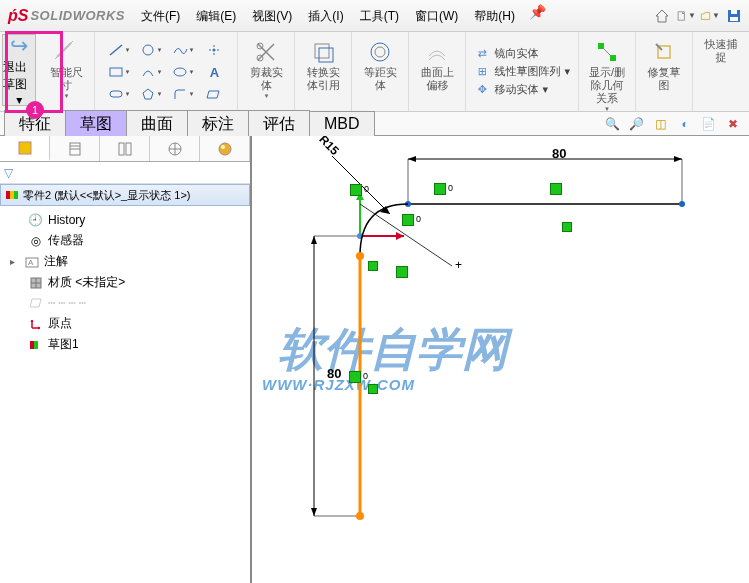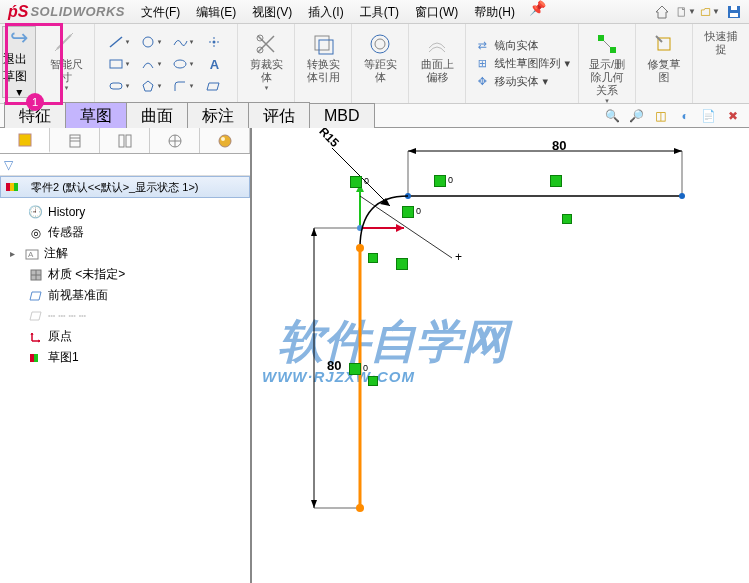--- a/index.html
+++ b/index.html
@@ -1,19 +1,19 @@
 <!DOCTYPE html>
 <html><head>
 <meta charset="utf-8">
 <style>
   * { box-sizing: border-box; margin: 0; padding: 0; }
   body { font-family: "Microsoft YaHei", "SimSun", Arial, sans-serif; font-size: 12px; background: #fff; user-select: none; overflow: hidden; width: 749px; height: 583px; }
   
   
-  .title-bar { height: 24px; display: flex; align-items: center; border-bottom: 1px solid #ccc; background: linear-gradient(#fafafa,#eee); }
+  .title-bar { height: 32px; display: flex; align-items: center; border-bottom: 1px solid #ccc; background: linear-gradient(#fafafa,#eee); }
   .logo-sw { display: flex; align-items: center; padding: 0 8px; font-weight: bold; font-style: italic; }
   .logo-s { color: #d4002a; font-size: 16px; margin-right: 2px; font-style: italic; }
   .logo-txt { color: #888; font-size: 13px; letter-spacing: .5px; }
   .menu-bar { display: flex; flex: 1; }
   .menu-item { padding: 0 8px; line-height: 24px; cursor: pointer; }
   .pin-icon { color:#1e6fd6; padding:0 6px; font-size:14px;}
   .right-icons { display:flex; align-items:center; gap:2px; padding-right:4px;}
   .ticon { width:22px; height:22px; display:flex; align-items:center; justify-content:center; border:1px solid transparent;}
   .dd { font-size:8px; color:#555; margin-left:1px;}
   
@@ -363,21 +363,21 @@
     </div>
     <div class="filter-row">
       <span style="color:#5a8dd0">▽</span>
     </div>
     <div class="part-header">
       <svg width="14" height="14">
           <rect x="1" y="3" width="4" height="8" fill="#d4002a"></rect>
           <rect x="5" y="3" width="4" height="8" fill="#f2c200"></rect>
           <rect x="9" y="3" width="4" height="8" fill="#1cc41c"></rect>
         </svg>
-      <span style="margin-left:12px">零件2  (默认&lt;&lt;默认&gt;_显示状态 1&gt;)</span>
+      <span style="margin-left:4px">零件2  (默认&lt;&lt;默认&gt;_显示状态 1&gt;)</span>
     </div>
     <div class="tree">
       <div class="tree-item indent">
           <span class="ticon2">🕘</span>
           <span>History</span>
         </div>
       <div class="tree-item indent">
           <span class="ticon2">◎</span>
           <span>传感器</span>
         </div>
@@ -394,28 +394,20 @@
       <div class="tree-item indent">
           <span class="ticon2">
             <svg width="14" height="14">
               <rect x="2" y="2" width="10" height="10" fill="#bbb" stroke="#777"></rect>
               <line x1="2" y1="7" x2="12" y2="7" stroke="#777"></line>
               <line x1="7" y1="2" x2="7" y2="12" stroke="#777"></line>
             </svg>
           </span>
           <span>材质 &lt;未指定&gt;</span>
         </div>
-      <div class="tree-item indent">
-          <span class="ticon2">
-            <svg width="14" height="14">
-              <path d="M3 3 L12 3 L10 11 L1 11 Z" fill="none" stroke="#5a8dd0"></path>
-            </svg>
-          </span>
-          <span>前视基准面</span>
-        </div>
       <div class="tree-item indent" style="color:#aaa">
           <span class="ticon2">
             <svg width="14" height="14">
               <path d="M3 3 L12 3 L10 11 L1 11 Z" fill="none" stroke="#ccc"></path>
             </svg>
           </span>
           <span style="letter-spacing:3px">┄┄┄┄</span>
         </div>
       <div class="tree-item indent">
           <span class="ticon2">

